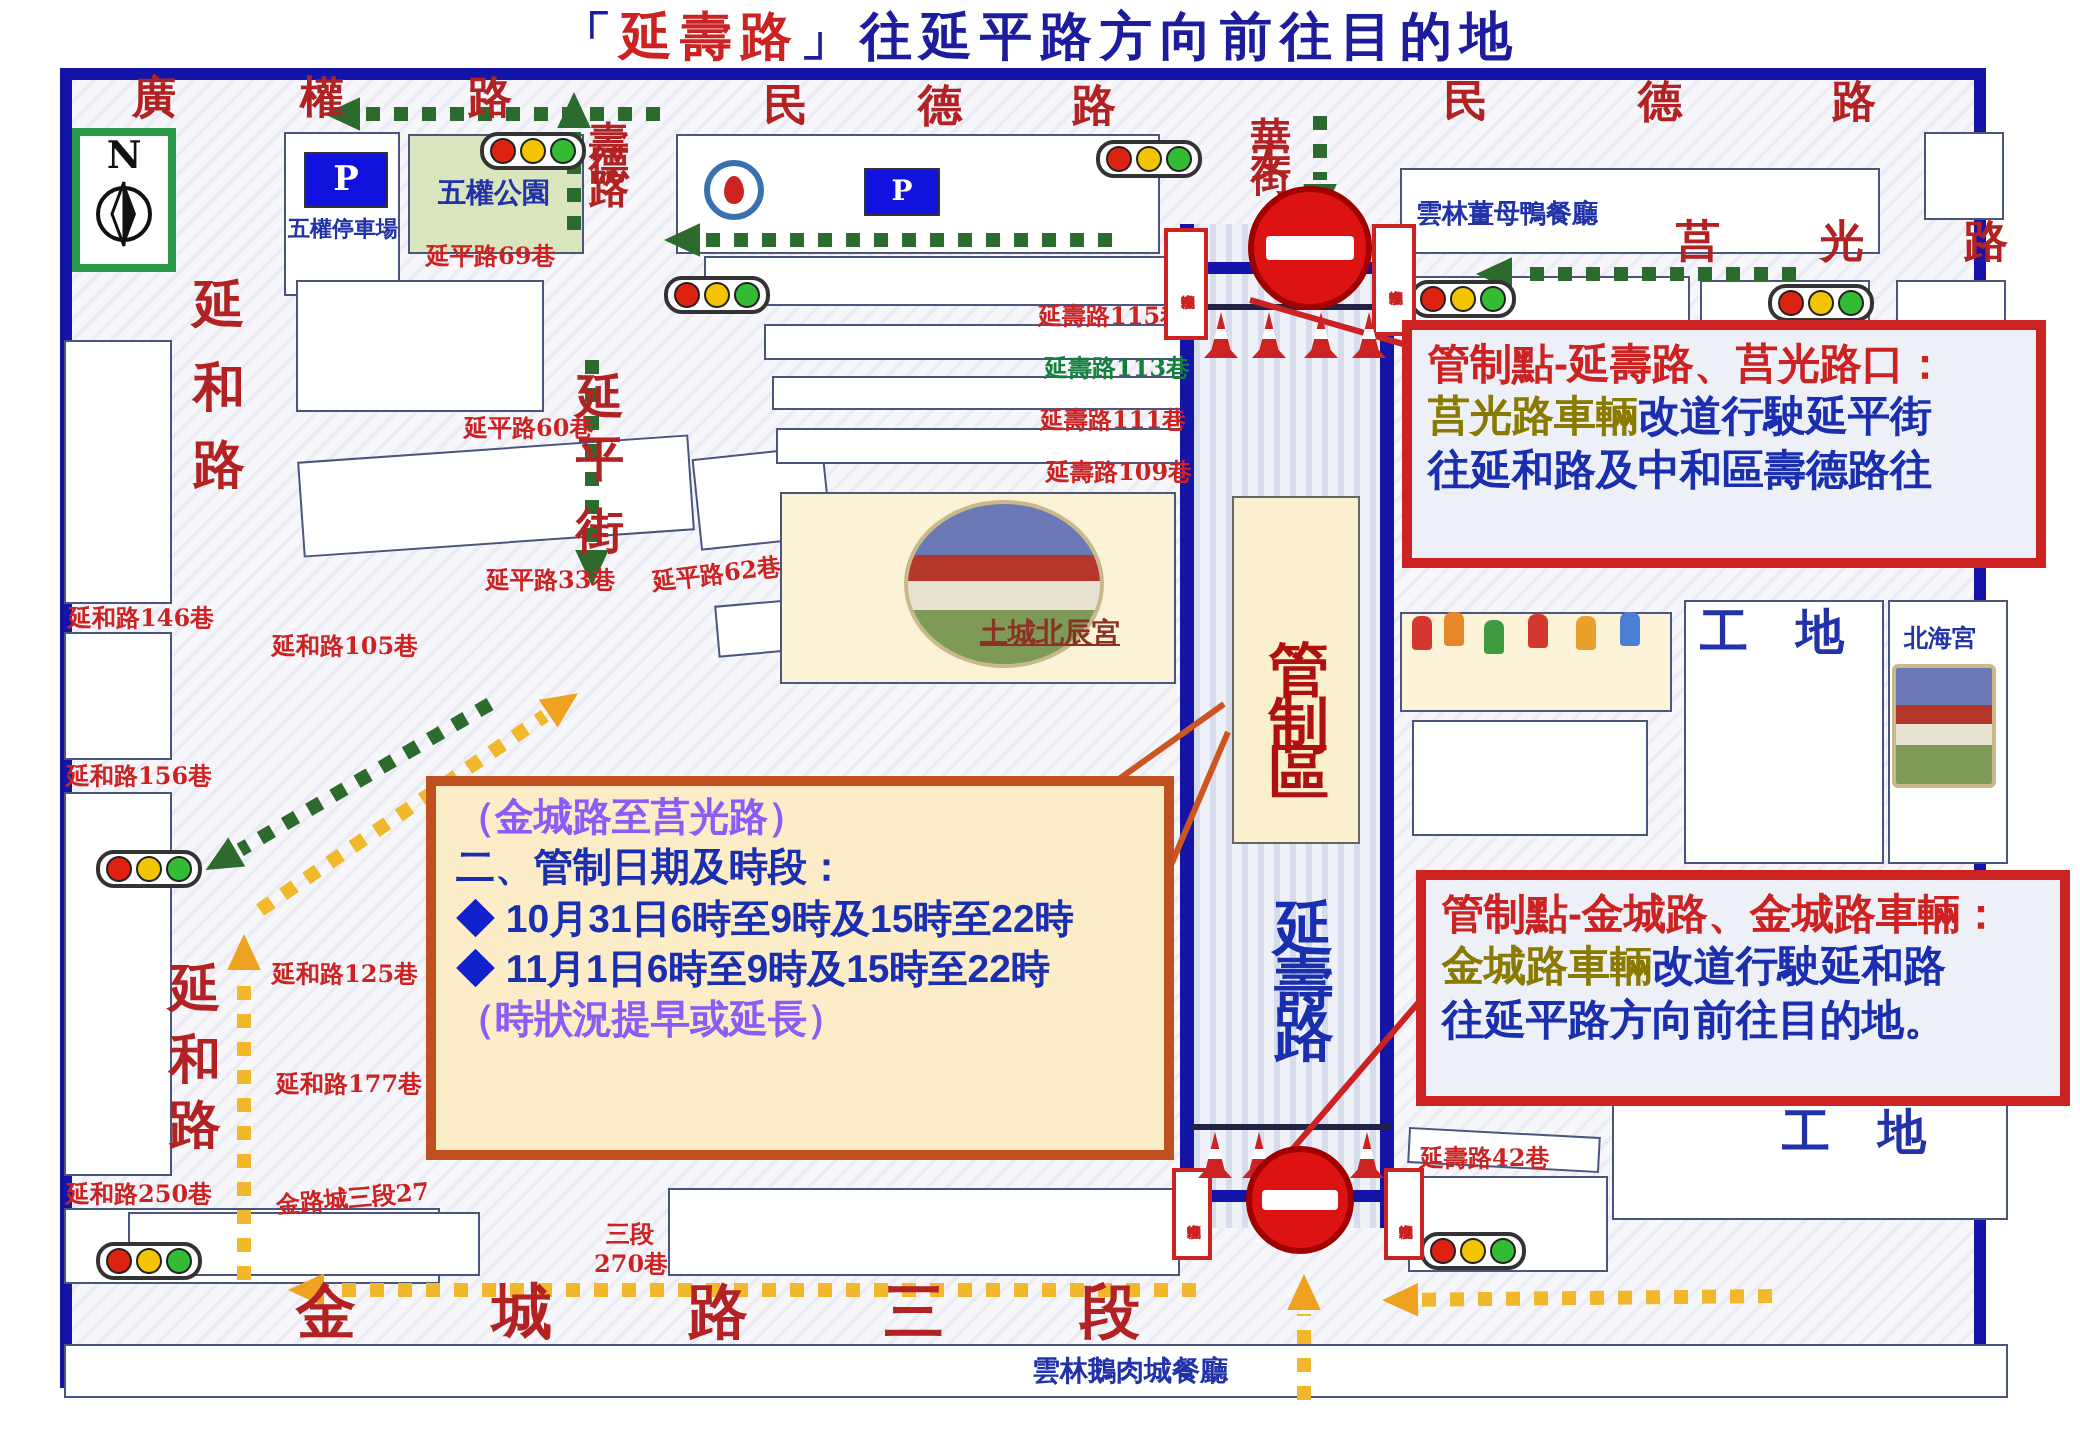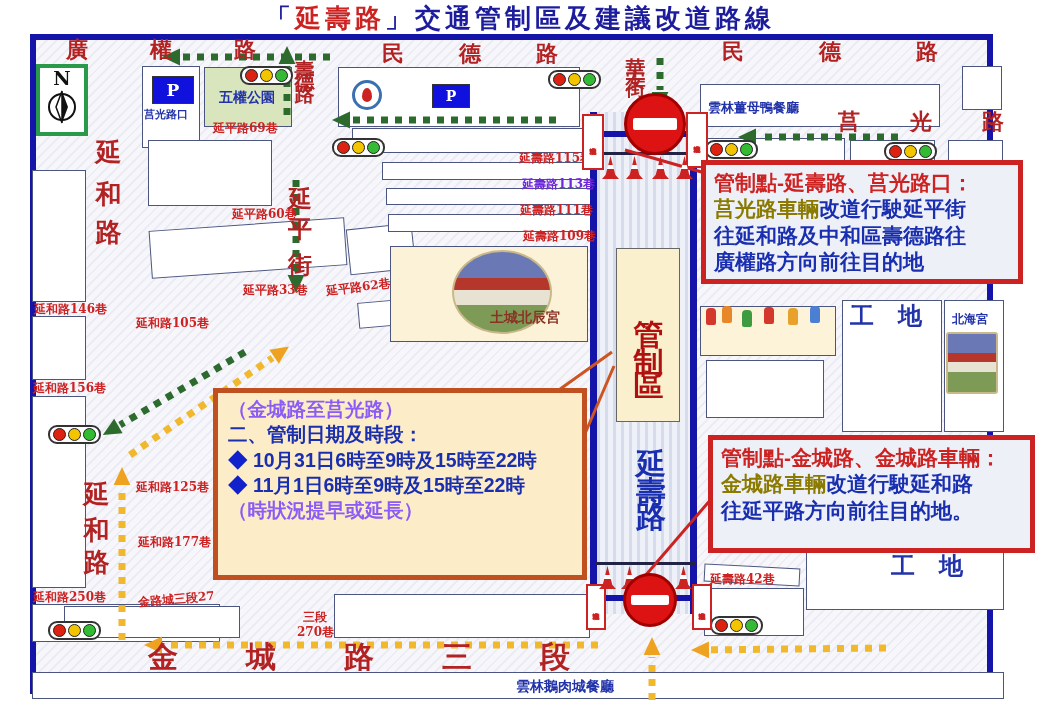--- a/index.html
+++ b/index.html
@@ -60,21 +60,21 @@
     border:5px solid #c05020;box-sizing:border-box;padding:4px 10px;font-weight:bold;font-size:19.5px;line-height:1.3;}
   #noticebox .blue{color:#1a2fb0;}
   #noticebox .red{color:#8b5cf6;}
   #noticebox .dia{color:#1122cc;}
 </style>
 </head>
 <body>
 
 <div id="stage">
 
-  <div id="title"><span>「</span><span class="road">延壽路</span><span>」交通管制區及建議改道路線</span></div>
+  <div id="title"><span>「</span><span class="road">延壽路</span><span>」往延平路方向前往目的地</span></div>
 
   <div id="map-base"></div>
   <div id="zone-strip"></div>
 
   <div id="gen-buildings">
       <div class="bld" style="left: 142px; top: 66px; width: 58px; height: 82px;"></div>
       <div class="bld" style="left: 204px; top: 67px; width: 88px; height: 60px; background: rgb(217, 230, 189);"></div>
       <div class="bld" style="left: 338px; top: 67px; width: 242px; height: 60px;"></div>
       <div class="bld" style="left: 700px; top: 84px; width: 240px; height: 43px;"></div>
       <div class="bld" style="left: 962px; top: 66px; width: 40px; height: 44px;"></div>
@@ -132,39 +132,39 @@
       <div class="map-label vert" style="left: 84px; top: 460px; font-size: 26px; color: rgb(178, 34, 34); letter-spacing: 34px;">延和路</div>
       <div class="map-label vert" style="left: 288px; top: 166px; font-size: 24px; color: rgb(178, 34, 34); letter-spacing: 34px;">延平街</div>
       <div class="map-label" style="left: 148px; top: 642px; font-size: 30px; color: rgb(178, 34, 34); letter-spacing: 68px;">金城路三段</div>
       <div class="map-label" style="left: 850px; top: 304px; font-size: 24px; color: rgb(34, 51, 170); letter-spacing: 24px;">工地</div>
       <div class="map-label" style="left: 891px; top: 554px; font-size: 24px; color: rgb(34, 51, 170); letter-spacing: 24px;">工地</div>
       <div class="map-label" style="left: 213px; top: 122px; font-size: 12px; color: rgb(204, 34, 34);">延平路69巷</div>
       <div class="map-label" style="left: 232px; top: 208px; font-size: 12px; color: rgb(204, 34, 34);">延平路60巷</div>
       <div class="map-label" style="left: 243px; top: 284px; font-size: 12px; color: rgb(204, 34, 34);">延平路33巷</div>
       <div class="map-label" style="left: 326px; top: 281px; font-size: 12px; color: rgb(204, 34, 34); transform: rotate(-7deg);">延平路62巷</div>
       <div class="map-label" style="left: 519px; top: 152px; font-size: 12px; color: rgb(204, 34, 34);">延壽路115巷</div>
-      <div class="map-label" style="left: 522px; top: 178px; font-size: 12px; color: #6d28d9;">延壽路113巷</div>
+      <div class="map-label" style="left: 522px; top: 178px; font-size: 12px; color: #15803d;">延壽路113巷</div>
       <div class="map-label" style="left: 520px; top: 204px; font-size: 12px; color: rgb(204, 34, 34);">延壽路111巷</div>
       <div class="map-label" style="left: 523px; top: 230px; font-size: 12px; color: rgb(204, 34, 34);">延壽路109巷</div>
       <div class="map-label" style="left: 710px; top: 573px; font-size: 12px; color: rgb(204, 34, 34);">延壽路42巷</div>
       <div class="map-label" style="left: 34px; top: 303px; font-size: 12px; color: rgb(204, 34, 34);">延和路146巷</div>
       <div class="map-label" style="left: 136px; top: 317px; font-size: 12px; color: rgb(204, 34, 34);">延和路105巷</div>
       <div class="map-label" style="left: 33px; top: 382px; font-size: 12px; color: rgb(204, 34, 34);">延和路156巷</div>
       <div class="map-label" style="left: 136px; top: 481px; font-size: 12px; color: rgb(204, 34, 34);">延和路125巷</div>
       <div class="map-label" style="left: 138px; top: 536px; font-size: 12px; color: rgb(204, 34, 34);">延和路177巷</div>
       <div class="map-label" style="left: 33px; top: 591px; font-size: 12px; color: rgb(204, 34, 34);">延和路250巷</div>
       <div class="map-label" style="left: 138px; top: 593px; font-size: 12px; color: rgb(204, 34, 34); transform: rotate(-5deg);">金路城三段27</div>
       <div class="map-label" style="left: 303px; top: 611px; font-size: 12px; color: rgb(204, 34, 34);">三段</div>
       <div class="map-label" style="left: 297px; top: 626px; font-size: 12px; color: rgb(204, 34, 34); text-align: right;">270巷</div>
-      <div class="map-label" style="left: 144px; top: 109px; font-size: 11px; color: rgb(34, 51, 170);">莒光路口</div>
+      <div class="map-label" style="left: 144px; top: 109px; font-size: 11px; color: rgb(34, 51, 170);">五權停車場</div>
       <div class="map-label" style="left: 219px; top: 90px; font-size: 14px; color: rgb(34, 51, 170);">五權公園</div>
       <div class="map-label" style="left: 708px; top: 101px; font-size: 13px; color: rgb(34, 51, 170);">雲林薑母鴨餐廳</div>
       <div class="map-label" style="left: 952px; top: 313px; font-size: 12px; color: rgb(34, 51, 170);">北海宮</div>
       <div class="map-label" style="left: 516px; top: 679px; font-size: 14px; color: rgb(34, 51, 170);">雲林鵝肉城餐廳</div>
-      <div class="map-label" style="left: 490px; top: 310px; font-size: 14px; color: rgb(138, 51, 36);">土城北辰宮</div>
+      <div class="map-label" style="left: 490px; top: 310px; font-size: 14px; color: rgb(138, 51, 36); text-decoration: underline;">土城北辰宮</div>
     </div>
 
   <svg id="overlay" viewBox="0 0 1040 720">
       <line x1="330" y1="57" x2="182" y2="57" stroke="#2d6a2d" stroke-width="7" stroke-dasharray="7 7"></line>
       <polygon points="162,57 180,65.4 180,48.6" fill="#2d6a2d"></polygon>
       <line x1="287" y1="115" x2="287" y2="66" stroke="#2d6a2d" stroke-width="7" stroke-dasharray="7 7"></line>
       <polygon points="287,46 278.6,64 295.4,64" fill="#2d6a2d"></polygon>
       <line x1="296" y1="180" x2="296" y2="273" stroke="#2d6a2d" stroke-width="7" stroke-dasharray="7 7"></line>
       <polygon points="296,293 304.4,275 287.6,275" fill="#2d6a2d"></polygon>
       <line x1="245" y1="352" x2="120.08970273552261" y2="424.94031957049776" stroke="#2d6a2d" stroke-width="7" stroke-dasharray="7 7"></line>
@@ -271,21 +271,20 @@
 
   <div id="zone-box">
     <div class="t">管制區</div>
   </div>
   <div id="zone-road">延壽路</div>
 
   <div id="infobox1" class="infobox">
     <div class="hd">管制點-延壽路、莒光路口：</div>
     <div><span class="subj">莒光路車輛</span><span class="body">改道行駛延平街</span></div>
     <div class="body">往延和路及中和區壽德路往</div>
-    <div class="body">廣權路方向前往目的地</div>
   </div>
 
   <div id="infobox2" class="infobox">
     <div class="hd">管制點-金城路、金城路車輛：</div>
     <div><span class="subj">金城路車輛</span><span class="body">改道行駛延和路</span></div>
     <div class="body">往延平路方向前往目的地。</div>
   </div>
 
   <div id="noticebox">
     <div class="red">（金城路至莒光路）</div>

